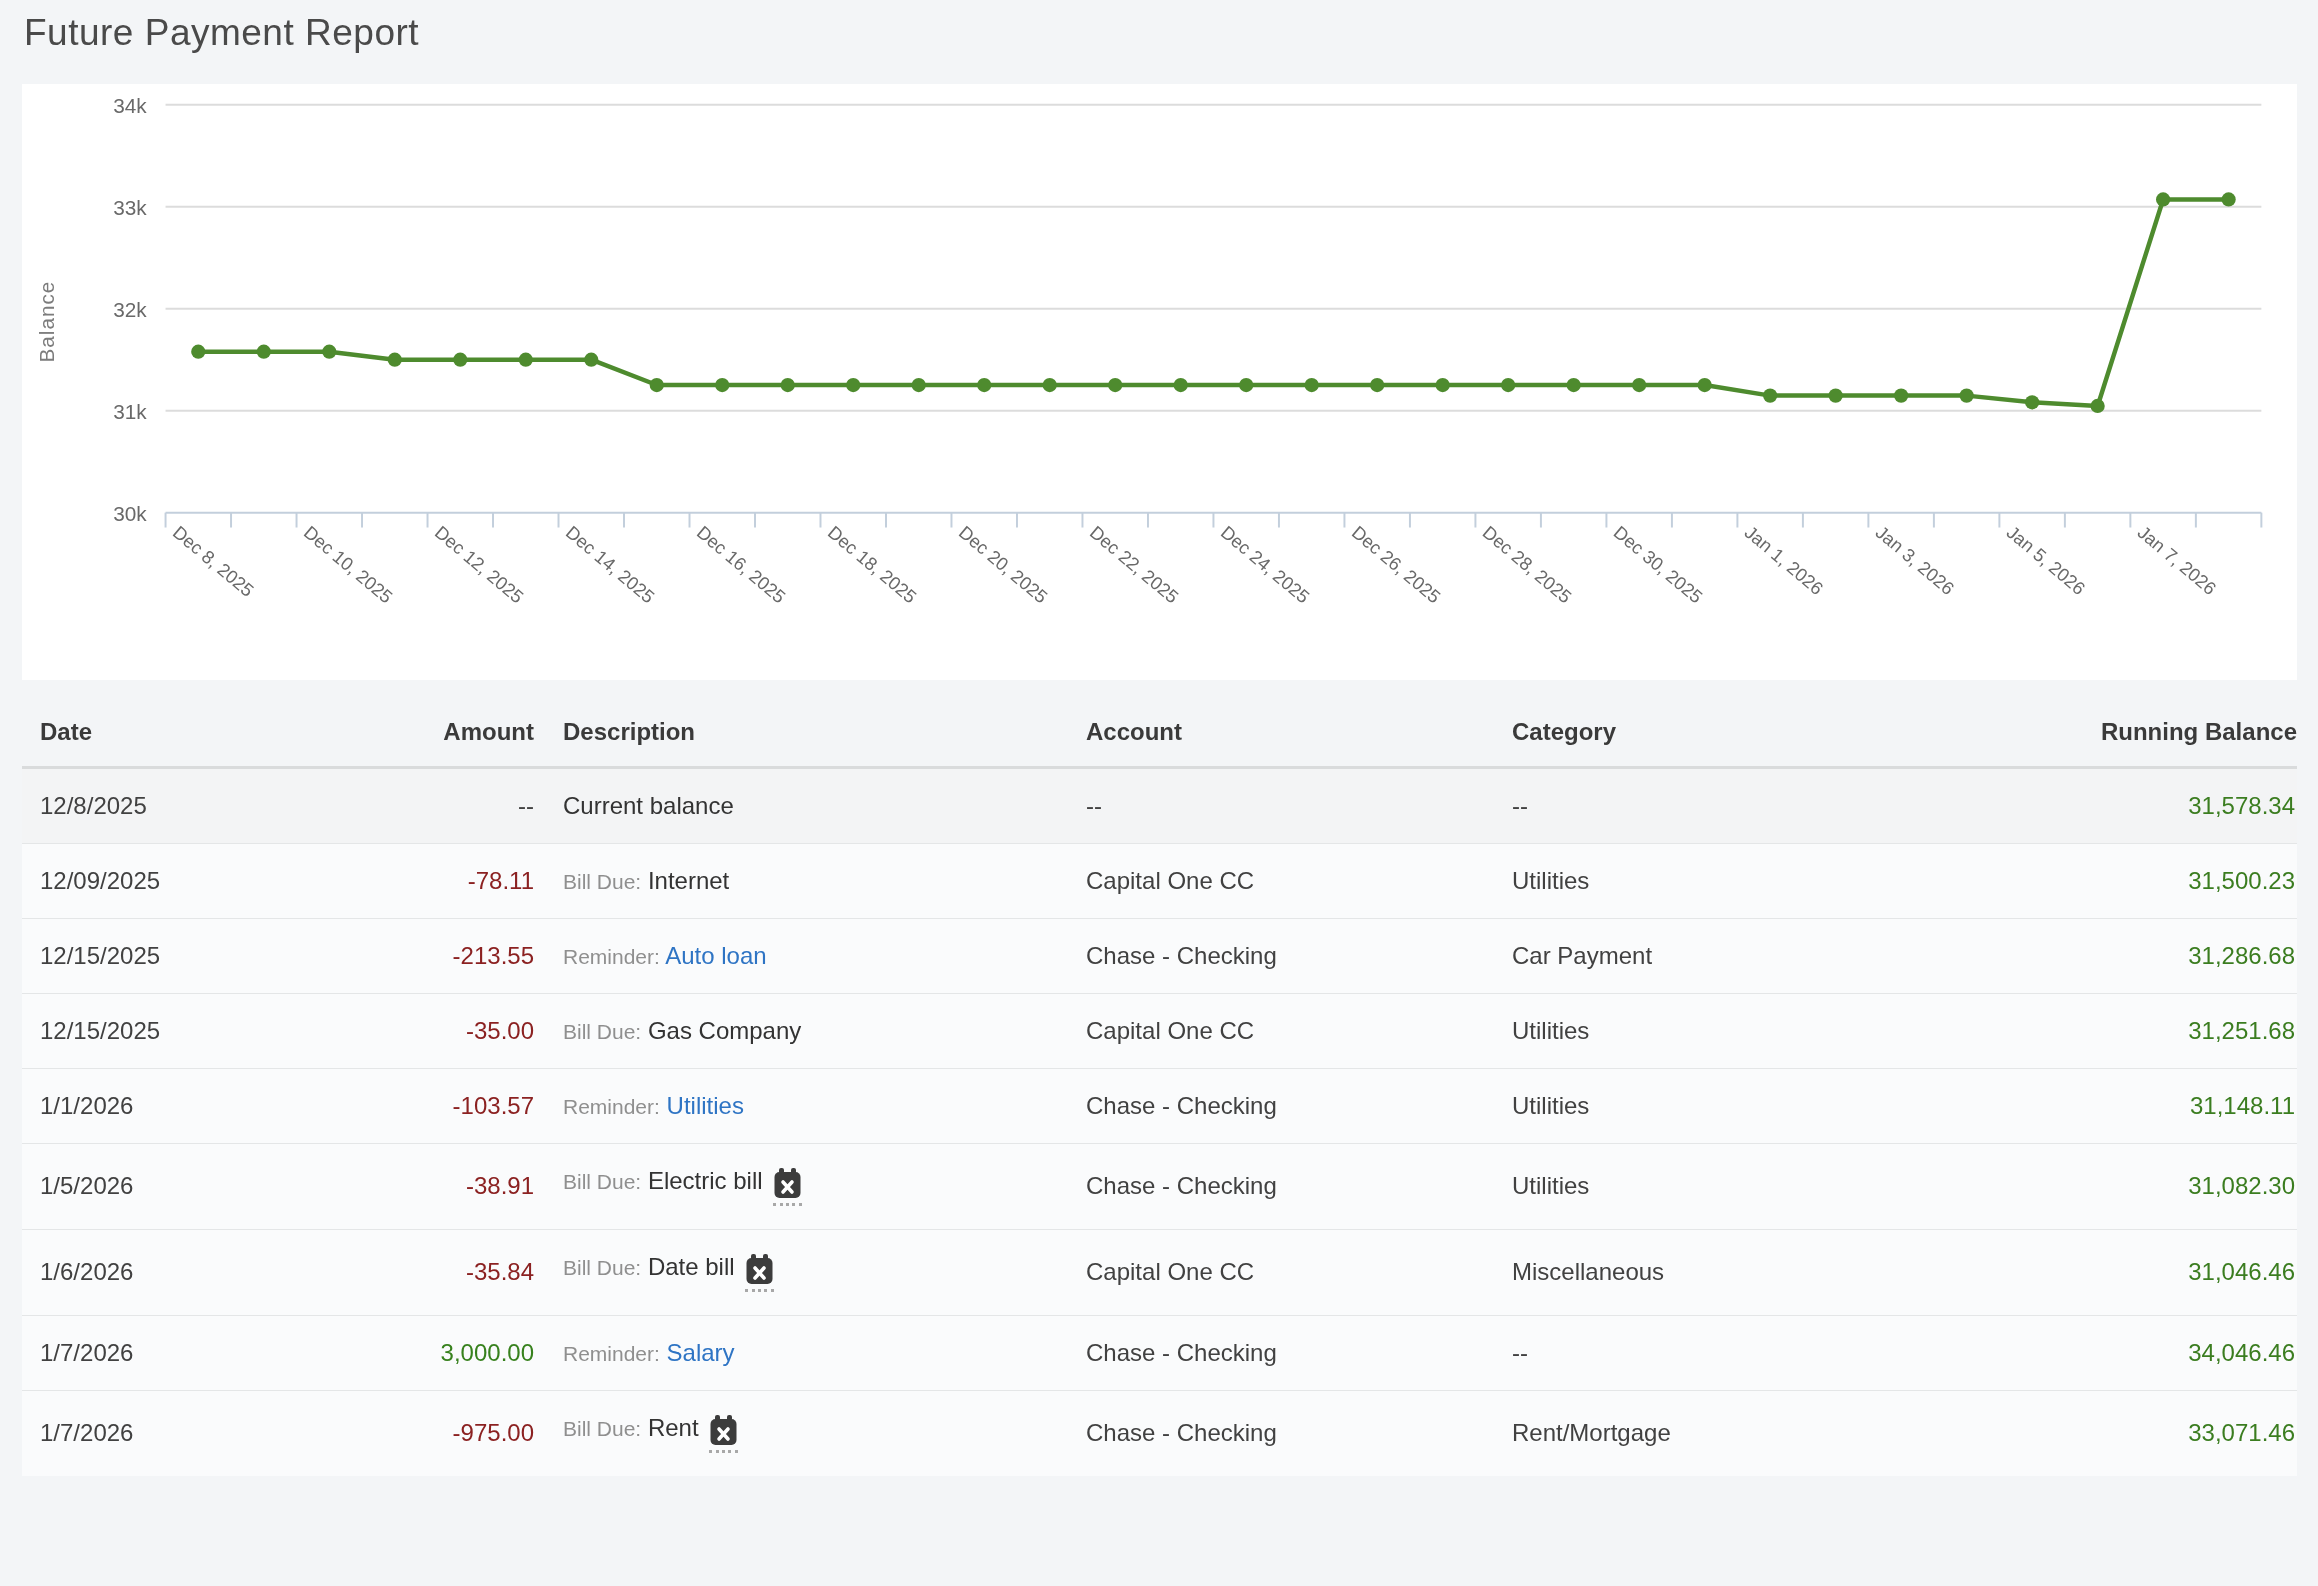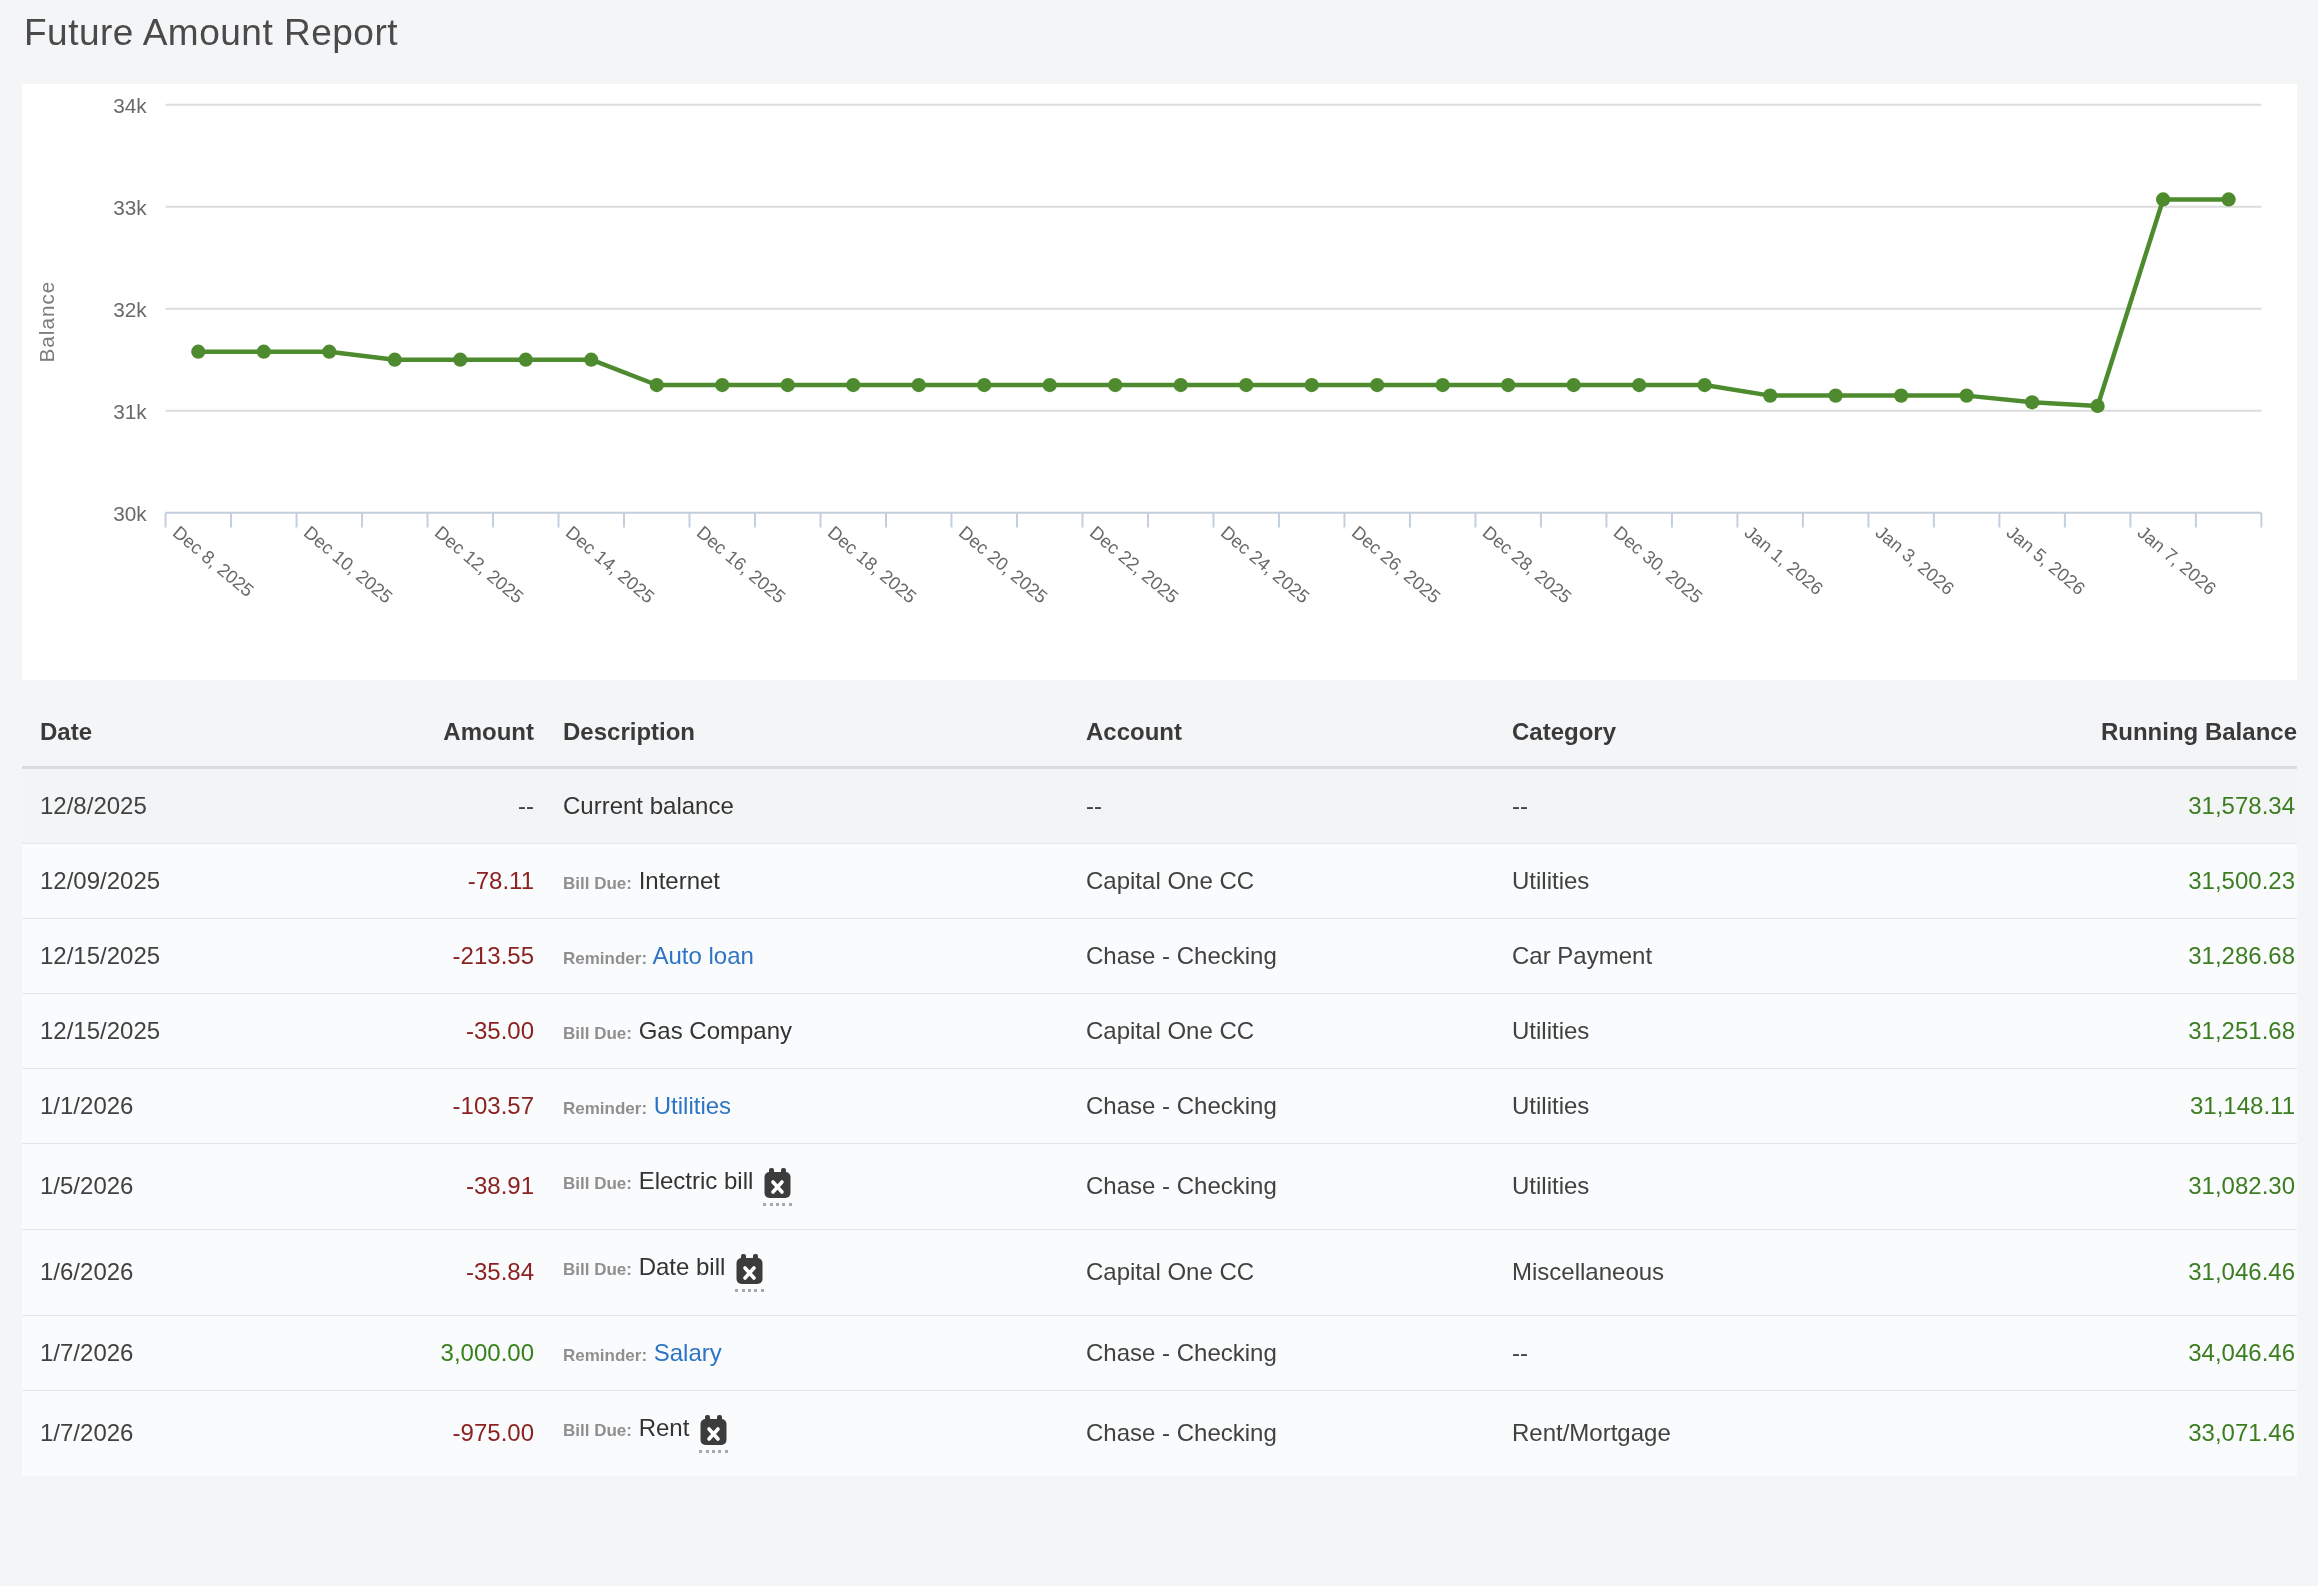--- a/index.html
+++ b/index.html
@@ -44,33 +44,33 @@
   tbody tr{background:var(--row-bg);border-top:1px solid var(--border-light);}
   tbody tr:first-child{border-top:none;}
   tbody tr.hl{background:var(--row-hl);}
   tbody td{font-size:24px;padding:23px 0;vertical-align:middle;}
   td.c-date{padding-left:18px;color:var(--text);}
   td.c-desc{padding-left:29px;}
   td.c-balance{color:var(--balance);padding-right:2px;}
   span.amt-negative{color:var(--negative);}
   span.amt-positive{color:var(--positive);}
   span.amt-none{color:var(--text);}
-  span.prefix{color:var(--muted);font-size:17px;font-weight:bold;}
+  span.prefix{color:var(--muted);font-size:21px;}
   a.desc-link{color:var(--link);text-decoration:none;cursor:pointer;}
   span.desc-main{color:#333333;}
   .cal-wrap{
     display:inline-block;margin-left:10px;padding-bottom:4px;
     border-bottom:3px dotted #a8a8a8;vertical-align:-10px;line-height:0;cursor:pointer;
   }
 </style>
 </head>
 <body>
 
 <div class="page">
-  <h1 class="report-title">Future Amount Report</h1>
+  <h1 class="report-title">Future Payment Report</h1>
 
   <div class="chart-card">
     <div id="chart">
         <svg viewBox="0 0 2298 600" width="2275" height="594">
           <line x1="145" y1="330" x2="2262" y2="330" stroke="#dcdcdc" stroke-width="2"></line>
           <line x1="145" y1="227" x2="2262" y2="227" stroke="#dcdcdc" stroke-width="2"></line>
           <line x1="145" y1="124" x2="2262" y2="124" stroke="#dcdcdc" stroke-width="2"></line>
           <line x1="145" y1="21" x2="2262" y2="21" stroke="#dcdcdc" stroke-width="2"></line>
           <text x="126" y="441" text-anchor="end" font-size="21" fill="#696969">30k</text>
           <text x="126" y="338" text-anchor="end" font-size="21" fill="#696969">31k</text>

